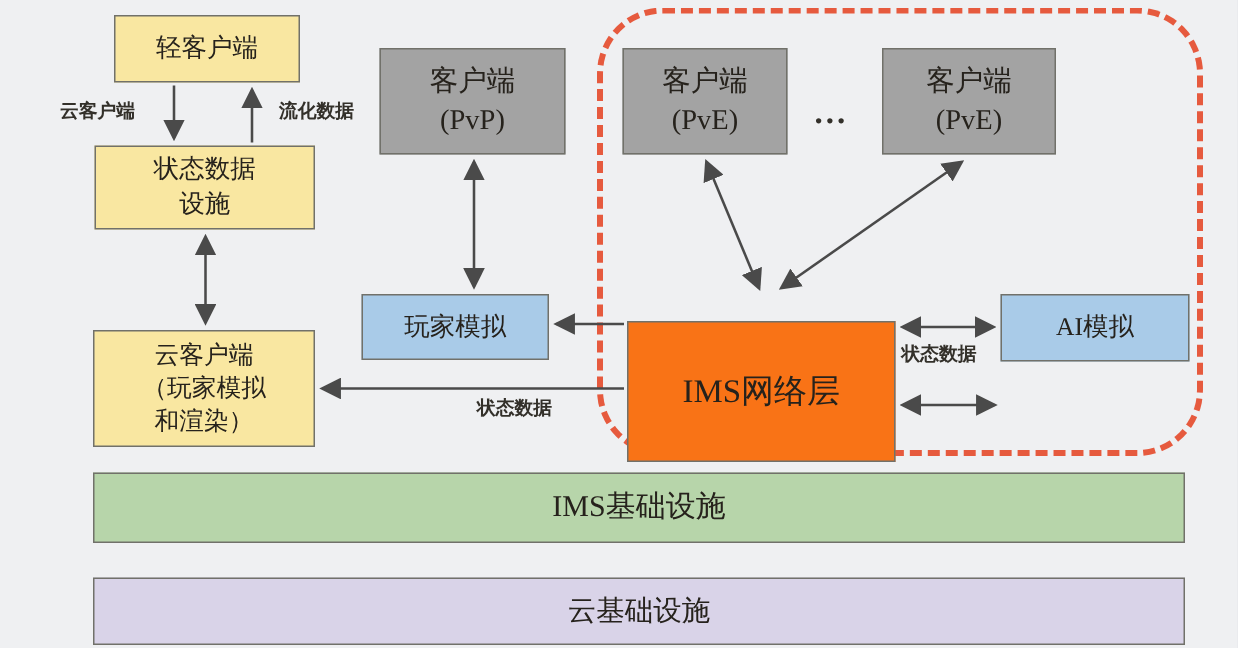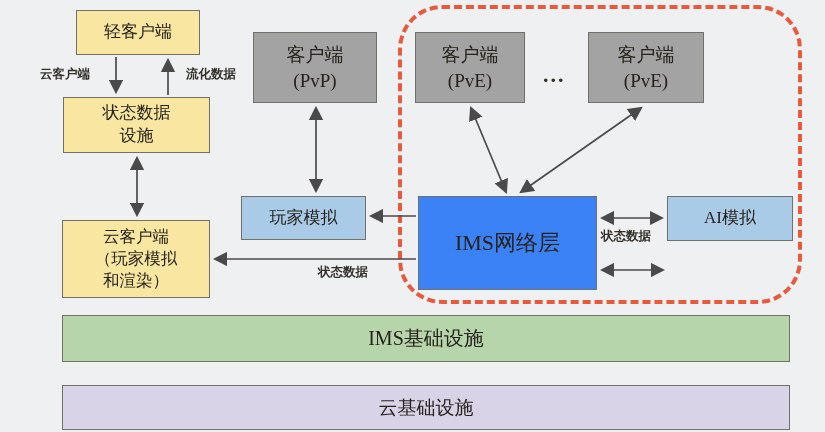--- a/index.html
+++ b/index.html
@@ -10,21 +10,21 @@
     color:#26221c;
   }
   .node{
     position:absolute;display:flex;align-items:center;justify-content:center;
     text-align:center;white-space:pre-line;line-height:1.35;
     border:1.6px solid #71716a;box-sizing:border-box;
   }
   .yellow{background:#f9e7a1;}
   .orange{background:#a3a3a3;}
   .blue{background:#a9cbe8;}
-  .green{background:#3b82f6;}
+  .green{background:#f97316;margin-top:18px;}
   .bar-green{background:#b7d5aa;}
   .bar-purple{background:#d9d3e8;}
   .edge-label{
     position:absolute;font-size:12.5px;font-weight:700;color:#33302a;
     white-space:nowrap;
   }
   .ellipsis{
     position:absolute;font-size:22px;font-weight:700;color:#33302a;
     letter-spacing:2px;
   }

